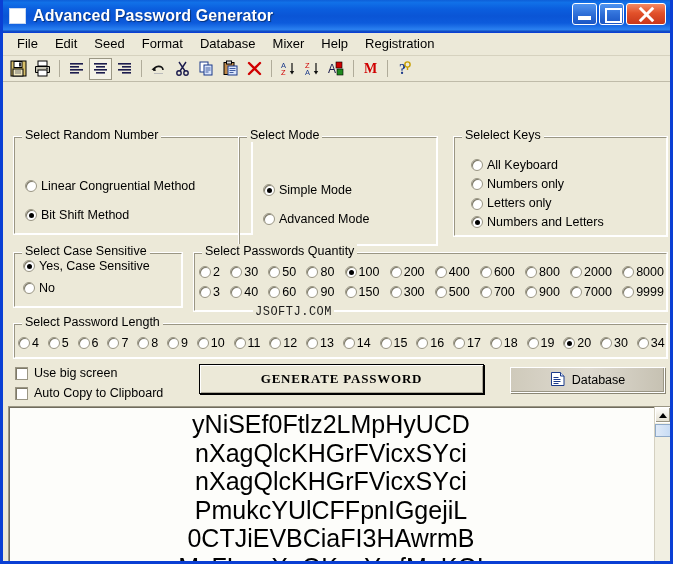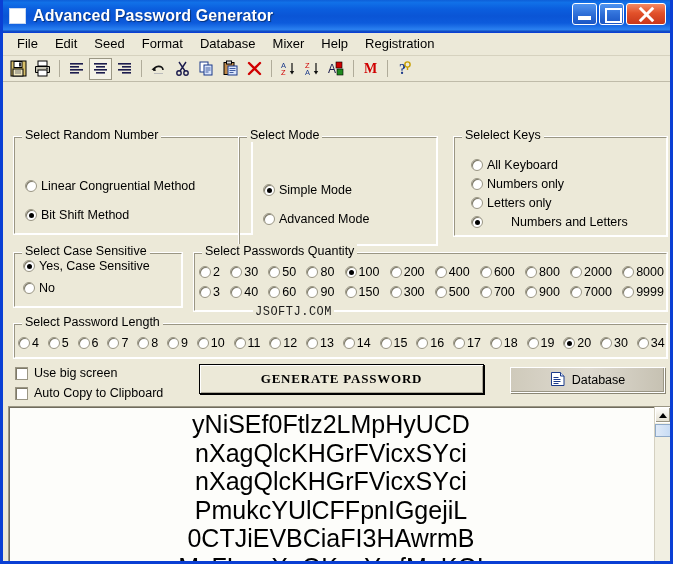--- a/index.html
+++ b/index.html
@@ -478,25 +478,25 @@
       <div class="gbox" style="inset:0;"></div>
       <div class="gbox-title">Selelect Keys</div>
       <div class="radio-row" style="position:absolute; left:18px; top:22px;">
         <span class="radio"></span>
         <span>All Keyboard</span>
       </div>
       <div class="radio-row" style="position:absolute; left:18px; top:41px;">
         <span class="radio"></span>
         <span>Numbers only</span>
       </div>
-      <div class="radio-row" style="position:absolute; left:18px; top:60px;">
+      <div class="radio-row" style="position:absolute; left:18px; top:60px;align-items:flex-end;">
         <span class="radio"></span>
         <span>Letters only</span>
       </div>
-      <div class="radio-row" style="position:absolute; left:18px; top:79px;gap:24px;">
+      <div class="radio-row" style="position:absolute; left:18px; top:79px;">
         <span class="radio on"></span>
         <span>Numbers and Letters</span>
       </div>
     </div>
 
     <div class="gbox-outer" style="left:10px; top:219px; width:170px; height:56px;">
       <div class="gbox" style="inset:0;"></div>
       <div class="gbox-title">Select Case Sensitive</div>
       <div class="radio-row" style="position:absolute; left:10px; top:7px;">
         <span class="radio on"></span>

